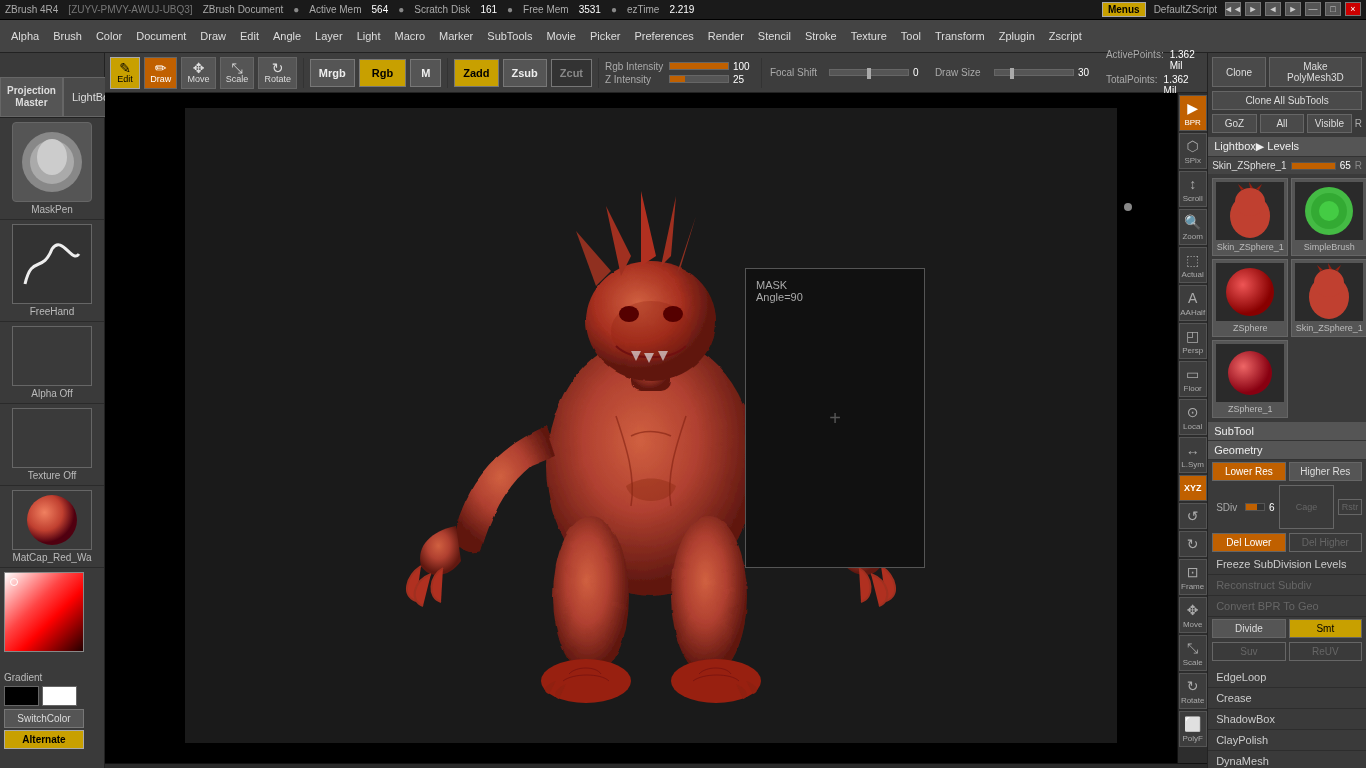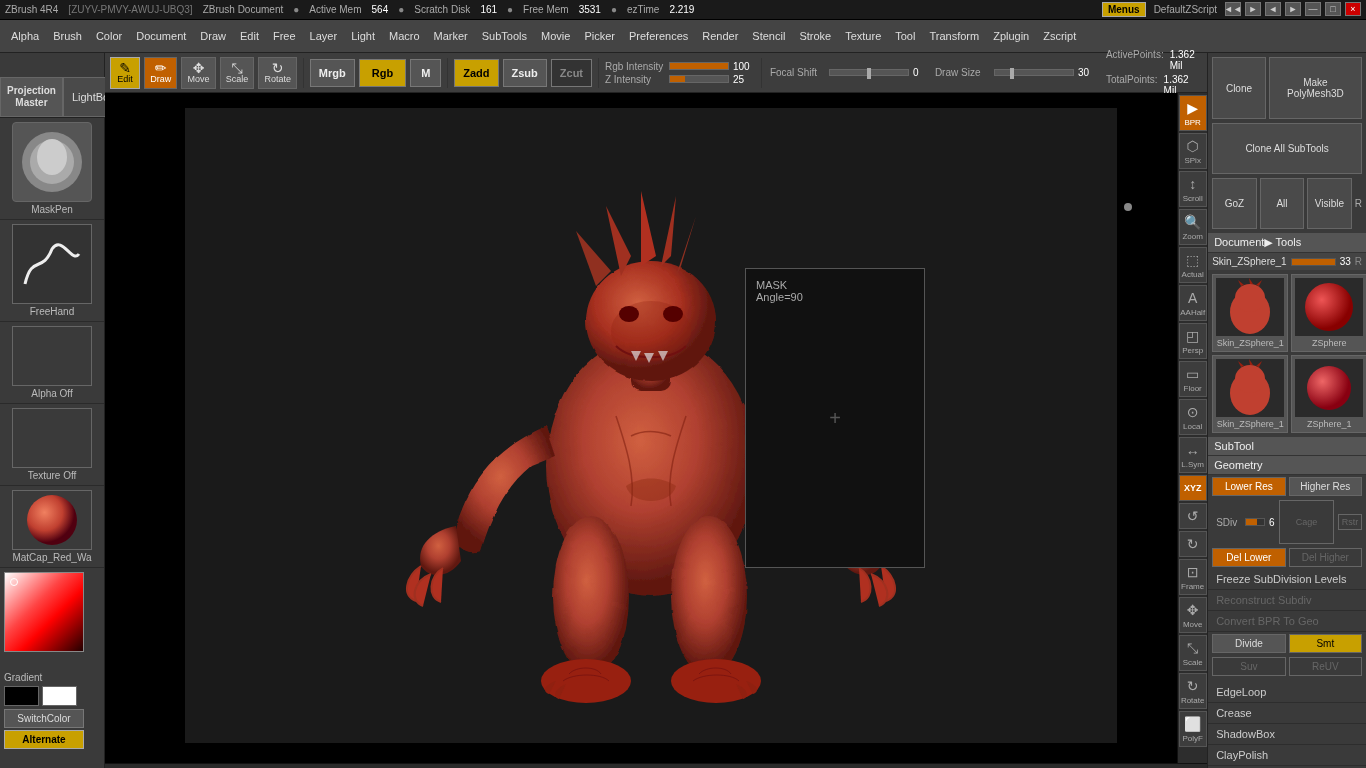--- a/index.html
+++ b/index.html
@@ -341,21 +341,21 @@
       display: flex;
       gap: 3px;
       padding: 4px;
       flex-wrap: wrap;
     }
     .rp-btn {
       background: #4a4a4a;
       border: 1px solid #666;
       color: #ddd;
       font-size: 10px;
-      padding: 19px 6px;
+      padding: 3px 6px;
       cursor: pointer;
       flex: 1;
       text-align: center;
     }
     .rp-section-header {
       background: #555;
       padding: 3px 6px;
       font-size: 11px;
       color: #eee;
       cursor: pointer;
@@ -635,21 +635,21 @@
   </div>
 </div>
 
 <div id="menu-bar">
   <span class="menu-item">Alpha</span>
   <span class="menu-item">Brush</span>
   <span class="menu-item">Color</span>
   <span class="menu-item">Document</span>
   <span class="menu-item">Draw</span>
   <span class="menu-item">Edit</span>
-  <span class="menu-item">Free</span>
+  <span class="menu-item">Angle</span>
   <span class="menu-item">Layer</span>
   <span class="menu-item">Light</span>
   <span class="menu-item">Macro</span>
   <span class="menu-item">Marker</span>
   <span class="menu-item">SubTools</span>
   <span class="menu-item">Movie</span>
   <span class="menu-item">Picker</span>
   <span class="menu-item">Preferences</span>
   <span class="menu-item">Render</span>
   <span class="menu-item">Stencil</span>
@@ -1023,47 +1023,58 @@
       <button class="rp-btn" style="flex:2">Clone All SubTools</button>
     </div>
     <div class="rp-top-buttons" style="padding-top:0;">
       <button class="rp-btn">GoZ</button>
       <button class="rp-btn">All</button>
       <button class="rp-btn">Visible</button>
       <span style="font-size:10px;color:#aaa;align-self:center">R</span>
     </div>
 
     <div class="rp-section-header">
-      <span>Document▶ Tools</span>
+      <span>Lightbox▶ Levels</span>
     </div>
 
     <div style="display:flex;align-items:center;padding:3px 4px;gap:4px;background:#444;">
       <span style="font-size:10px;color:#ddd;">Skin_ZSphere_1</span>
       <div style="flex:1;height:8px;background:#c06000;border:1px solid #555;"></div>
-      <span style="font-size:10px;color:#fff;">33</span>
+      <span style="font-size:10px;color:#fff;">65</span>
       <span style="font-size:10px;color:#888;">R</span>
     </div>
 
     <div class="lbx-grid">
 
       <div class="lbx-thumb">
         <div class="lbx-thumb-img">
           <svg width="68" height="58" viewBox="0 0 68 58">
             <rect width="68" height="58" fill="#2a2a2a"></rect>
             <ellipse cx="34" cy="34" rx="20" ry="22" fill="#c04030"></ellipse>
             <ellipse cx="34" cy="20" rx="15" ry="14" fill="#c04030"></ellipse>
             <path d="M 25 8 L 22 2 L 28 7" fill="#982010"></path>
             <path d="M 34 6 L 33 0 L 37 6" fill="#982010"></path>
             <path d="M 43 8 L 46 2 L 40 7" fill="#982010"></path>
           </svg>
         </div>
         <span class="lbx-thumb-label">Skin_ZSphere_1</span>
       </div>
 
 
+      <div class="lbx-thumb">
+        <div class="lbx-thumb-img">
+          <svg width="68" height="58" viewBox="0 0 68 58">
+            <rect width="68" height="58" fill="#2a2a2a"></rect>
+            <circle cx="34" cy="29" r="24" fill="#44bb44"></circle>
+            <circle cx="34" cy="29" r="18" fill="#33aa33"></circle>
+            <circle cx="34" cy="29" r="10" fill="#44cc44"></circle>
+          </svg>
+        </div>
+        <span class="lbx-thumb-label">SimpleBrush</span>
+      </div>
 
       <div class="lbx-thumb">
         <div class="lbx-thumb-img">
           <svg width="68" height="58" viewBox="0 0 68 58">
             <rect width="68" height="58" fill="#2a2a2a"></rect>
             <defs>
               <radialGradient id="zsg" cx="35%" cy="35%" r="60%">
                 <stop offset="0%" stop-color="#ee5555"></stop>
                 <stop offset="100%" stop-color="#880000"></stop>
               </radialGradient>

